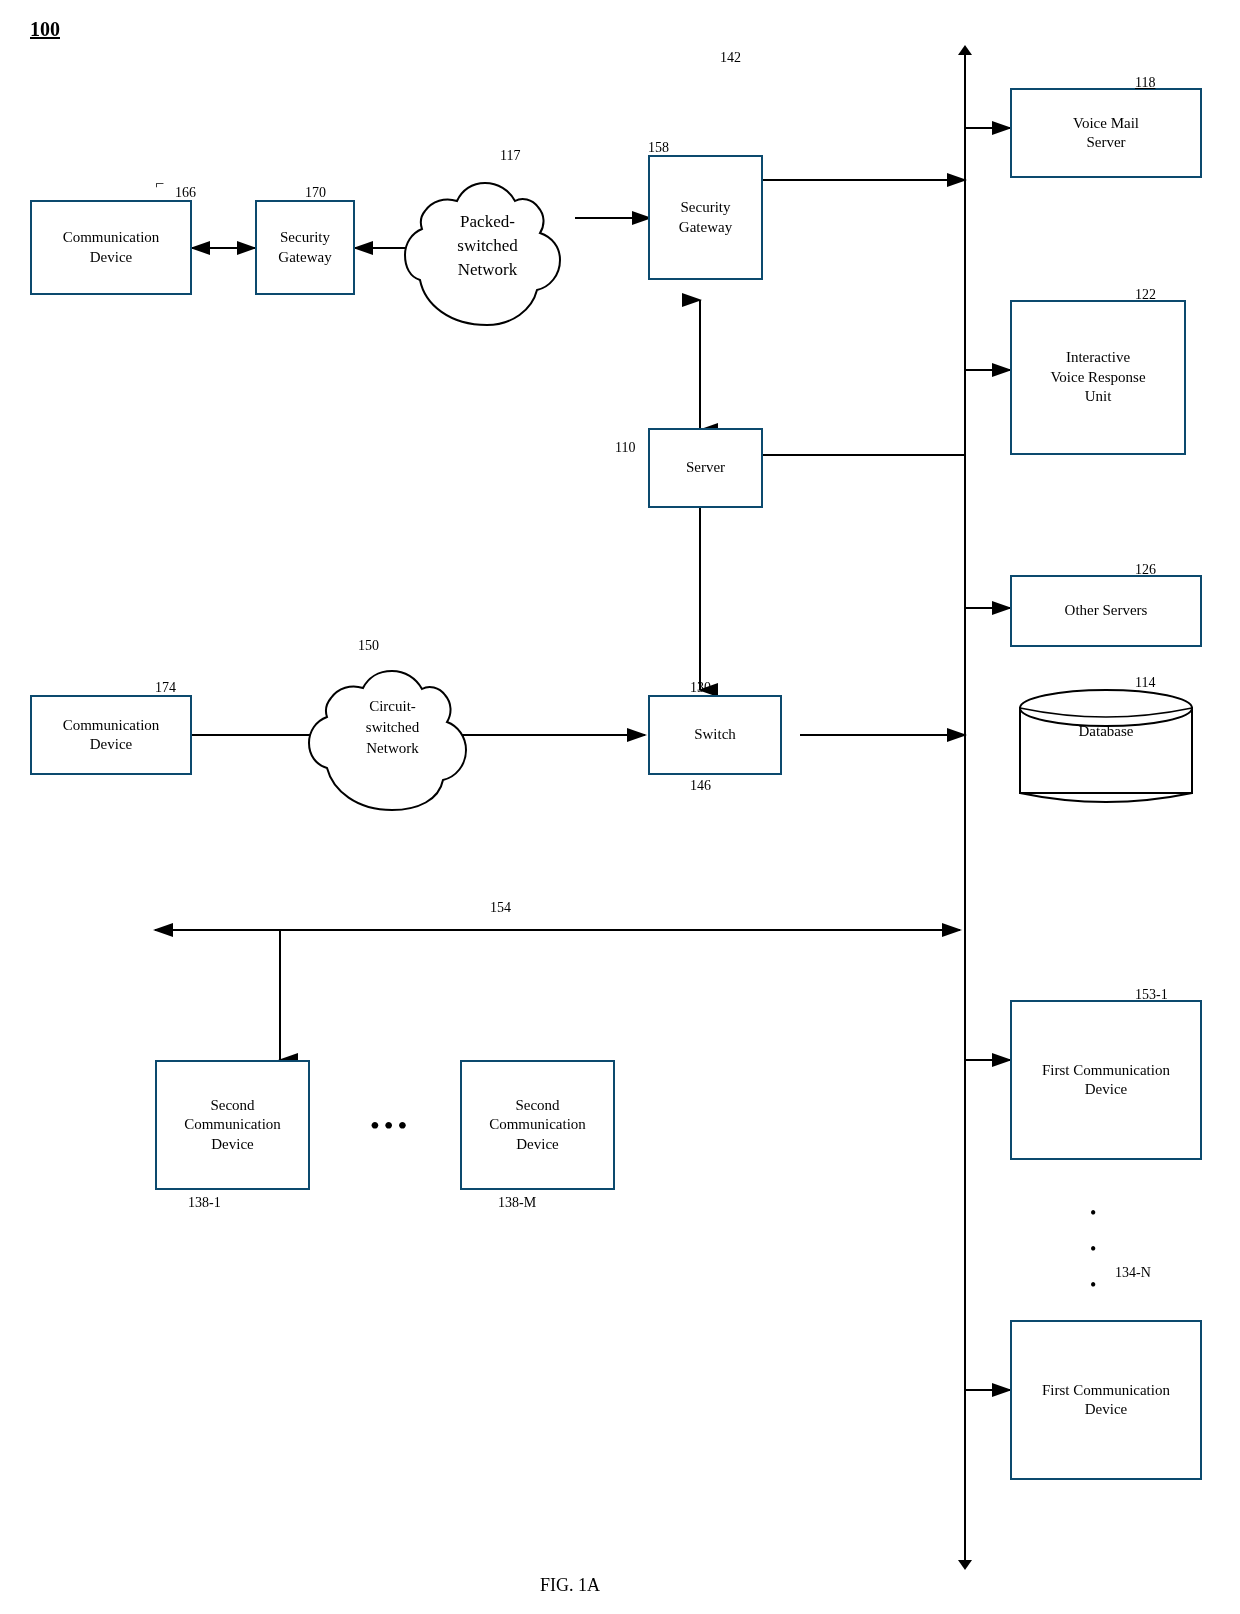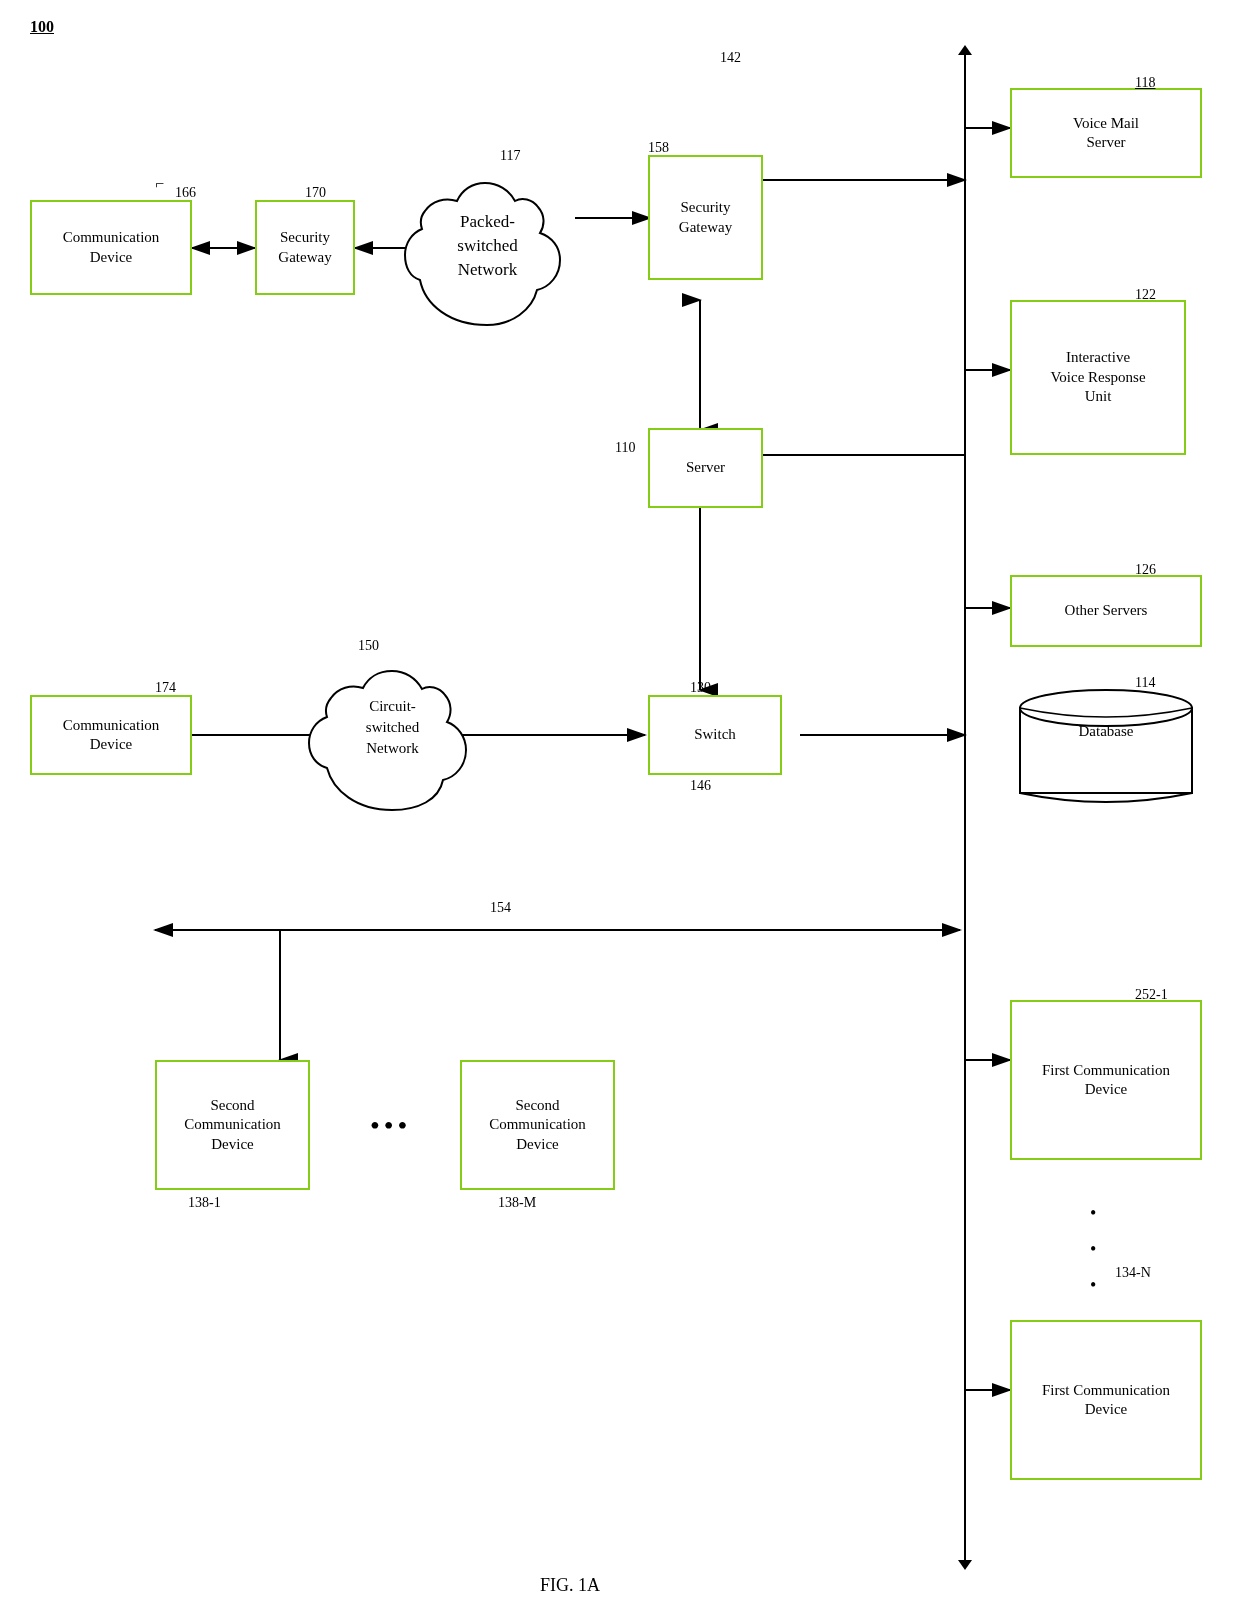--- a/index.html
+++ b/index.html
@@ -11,21 +11,21 @@
       position: relative;
       overflow: hidden;
     }
     .diagram-container {
       position: relative;
       width: 1240px;
       height: 1614px;
     }
     .box {
       position: absolute;
-      border: 2px solid #84cc16;
+      border: 2px solid #0c4a6e;
       background: #fff;
       display: flex;
       align-items: center;
       justify-content: center;
       text-align: center;
       font-size: 15px;
       line-height: 1.3;
       padding: 4px;
     }
     .label {
@@ -34,21 +34,21 @@
       background: transparent;
       text-align: center;
     }
     .fig-label {
       position: absolute;
       font-size: 18px;
       text-align: center;
     }
     .title-label {
       position: absolute;
-      font-size: 16px;
+      font-size: 20px;
       font-weight: bold;
       text-decoration: underline;
     }
     
     .cloud {
       position: absolute;
     }
     
     .database {
       position: absolute;
@@ -223,21 +223,21 @@
   <div style="position:absolute;left:370px;top:1110px;font-size:28px;letter-spacing:4px;">•••</div>
 
   <div class="box" style="left:460px;top:1060px;width:155px;height:130px;">
     <span>Second<br>Communication<br>Device</span>
   </div>
   <div class="label" style="left:498px;top:1195px;">138-M</div>
 
   <div class="box" style="left:1010px;top:1000px;width:192px;height:160px;">
     <span>First Communication<br>Device</span>
   </div>
-  <div class="label" style="left:1135px;top:987px;">252-1</div>
+  <div class="label" style="left:1135px;top:987px;">153-1</div>
 
   <div style="position:absolute;left:1090px;top:1195px;font-size:18px;line-height:2;">
     •<br>•<br>•
   </div>
   <div class="label" style="left:1115px;top:1265px;">134-N</div>
 
   <div class="box" style="left:1010px;top:1320px;width:192px;height:160px;">
     <span>First Communication<br>Device</span>
   </div>
 

